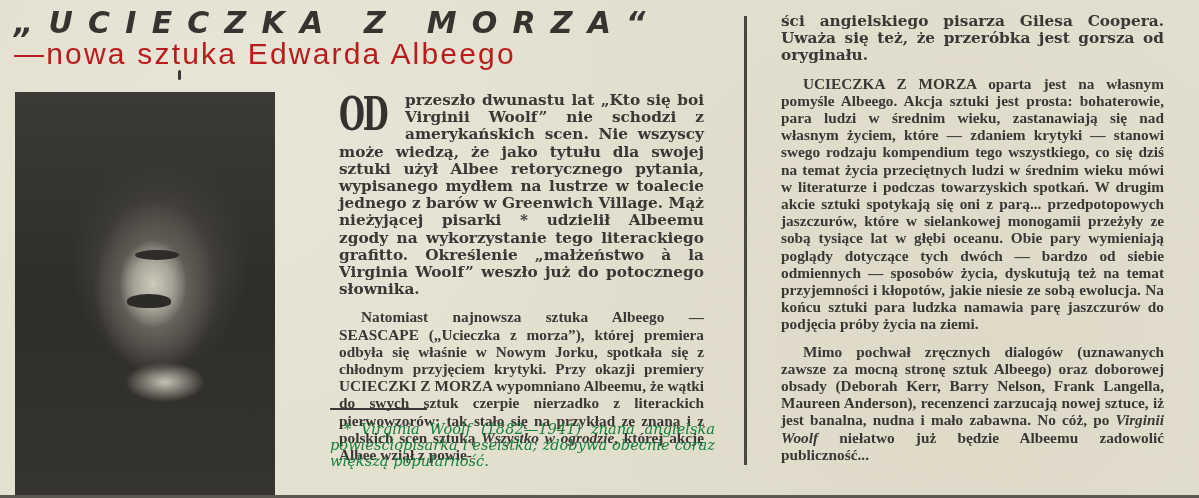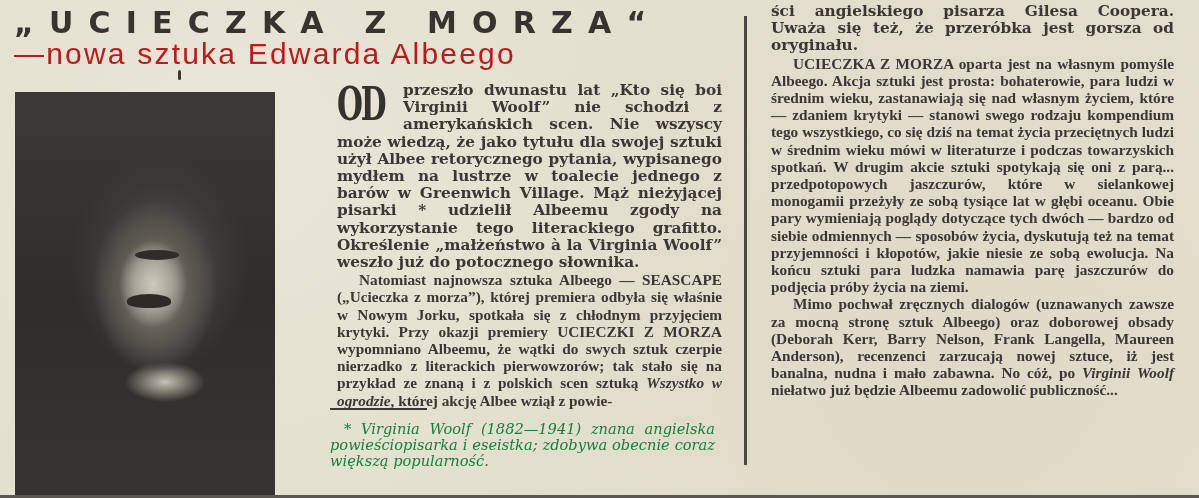--- a/index.html
+++ b/index.html
@@ -11,21 +11,21 @@
       radial-gradient(circle at 80% 70%, rgba(120,110,80,0.06) 0, rgba(0,0,0,0) 50%);
     color:#3a3734;
     font-family:"DejaVu Serif", "Liberation Serif", serif;
   }
   .bottom-edge { position:absolute; left:0; right:0; bottom:0; height:3px; background:#5b5852; }
 
   
   .headline { position:absolute; left:14px; top:6px; width:720px; }
   .headline .title {
     font-family:"DejaVu Sans", "Liberation Sans", sans-serif;
-    font-weight:bold; 
+    font-weight:bold; font-style:italic;
     font-size:30px; letter-spacing:15.2px; line-height:34px;
     color:#37342f; white-space:nowrap;
   }
   .headline .subtitle {
     font-family:"Liberation Sans", "DejaVu Sans", sans-serif;
     font-size:30px; letter-spacing:2.2px; line-height:32px;
     color:#b91c1c; white-space:nowrap; margin-top:-2px;
   }
 
   
@@ -36,23 +36,23 @@
       radial-gradient(ellipse 62px 86px at 140px 195px, #8c887e 0, #5c5953 60%, rgba(0,0,0,0) 100%),
       radial-gradient(ellipse 90px 110px at 145px 170px, #55524c 0, #3b3935 70%, rgba(0,0,0,0) 100%),
       radial-gradient(ellipse 40px 20px at 150px 290px, #c6c2b4 0, rgba(0,0,0,0) 100%),
       linear-gradient(180deg, #3c3a36 0%, #2f2d2a 50%, #363430 100%);
   }
   .photo .moustache { position:absolute; left:112px; top:202px; width:44px; height:14px; background:#2d2b28; border-radius:50% 50% 40% 40%; }
   .photo .brow { position:absolute; left:120px; top:158px; width:44px; height:10px; background:#2e2c29; border-radius:50%; }
 
   
   .col { position:absolute; font-weight:bold; font-size:15.3px; line-height:17.2px; text-align:justify; color:#3a3734; }
-  .col p { margin:0; }
+  .col p { margin:10px; }
   .col .indent { text-indent:22px;font-family:Liberation Serif, serif; }
-  .col-middle { left:337px; top:82px; width:385px; }
+  .col-middle { left:329px; top:82px; width:385px; }
   .col-right { left:771px; top:3px; width:403px; }
 
   .dropcap {
     float:left; font-family:"DejaVu Serif Condensed", "DejaVu Serif", serif;
     font-weight:bold; font-size:46px; line-height:44px; letter-spacing:-3px;
     transform:scaleX(0.72); transform-origin:left top;
     margin:0 -6px 0 0; width:72px; height:50px; color:#34322e;
   }
   .col i, .col .ital { font-style:italic; }
 

